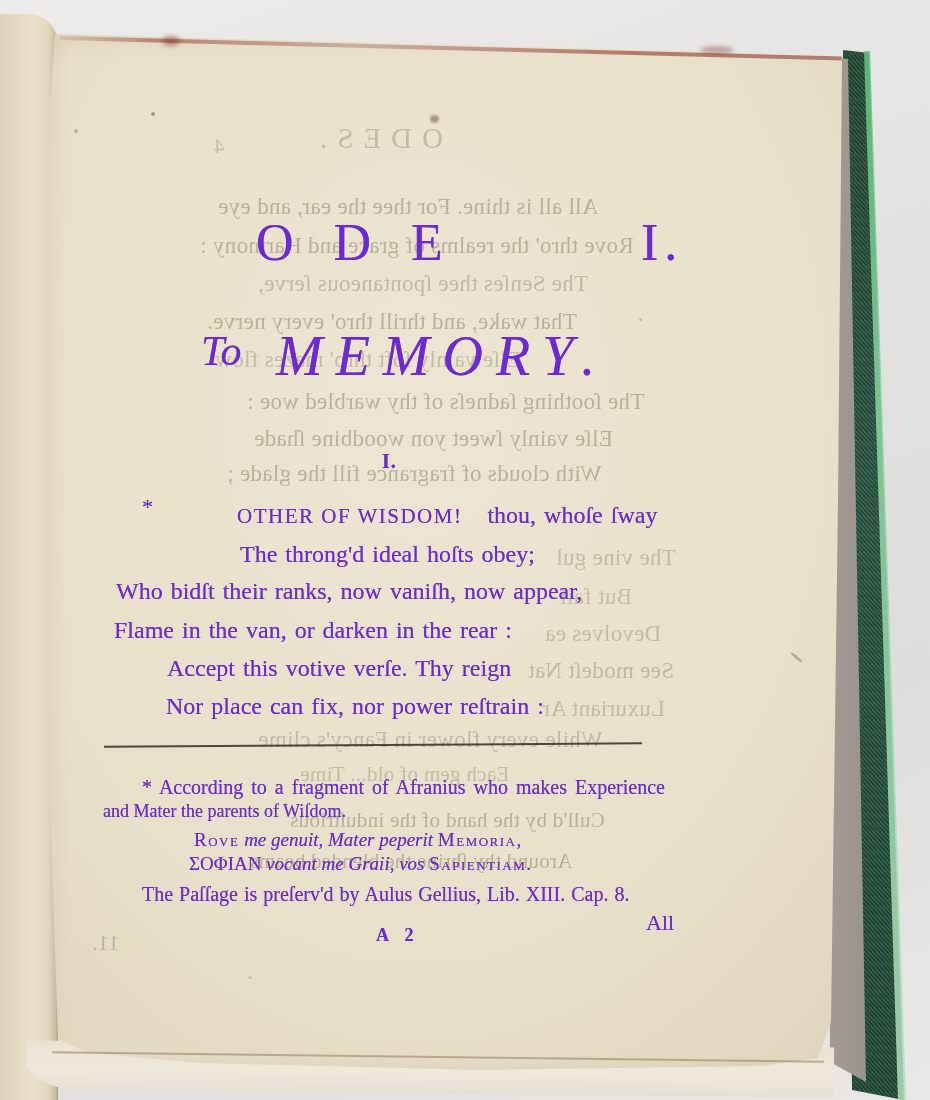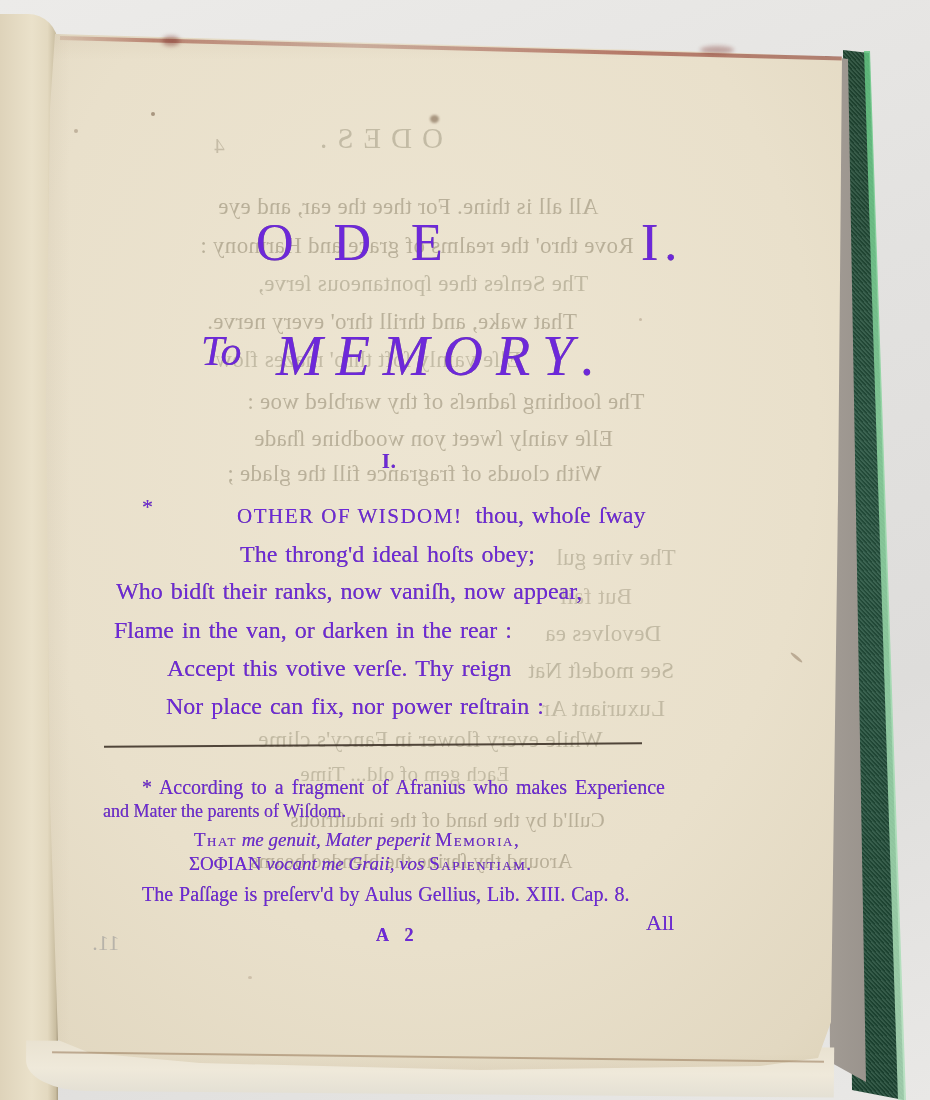--- a/index.html
+++ b/index.html
@@ -107,21 +107,21 @@
   .ink{position:absolute;color:#6d28d9;text-shadow:0 0 .5px rgba(46,37,25,.55);white-space:nowrap;}
   #ode-word{left:256px;top:213px;font-size:52px;letter-spacing:40px;}
   #ode-numeral{left:641px;top:213px;font-size:52px;letter-spacing:6px;}
   #sub-to{left:201px;top:327px;font-size:42px;font-style:italic;}
   #sub-name{left:276px;top:324px;font-size:56px;font-style:italic;letter-spacing:13px;}
   #stanza-num{left:382px;top:450px;font-size:20px;font-weight:bold;letter-spacing:1px;}
   #fn-marker{left:142px;top:494px;font-size:22px;}
   #dropcap{left:157px;top:487px;font-size:86px;line-height:1;}
   #poem-l1{left:237px;top:502px;font-size:24px;}
   #poem-l1 .opencaps{font-size:21px;letter-spacing:1.5px;}
-  #poem-l1 .openrest{font-size:24px;margin-left:13px;word-spacing:2px;}
+  #poem-l1 .openrest{font-size:24px;margin-left:25px;word-spacing:2px;}
   #poem-l2{left:240px;top:541px;font-size:24px;word-spacing:2px;}
   #poem-l3{left:116px;top:578px;font-size:24px;word-spacing:2px;}
   #poem-l4{left:114px;top:617px;font-size:24px;word-spacing:2px;}
   #poem-l5{left:167px;top:655px;font-size:24px;word-spacing:2px;}
   #poem-l6{left:166px;top:693px;font-size:24px;word-spacing:2px;}
   #fn-rule{left:104px;top:744px;width:538px;height:2px;background:#3a2f24;opacity:.88;transform:rotate(-.35deg);}
   #fn-line1{left:142px;top:776px;font-size:20px;word-spacing:3px;}
   #fn-line2{left:103px;top:801px;font-size:18px;}
   #fn-latin1{left:194px;top:829px;font-size:19px;}
   #fn-latin2{left:189px;top:853px;font-size:19px;}
@@ -181,21 +181,21 @@
 <div class="ink" id="poem-l2">The throng'd ideal hoſts obey;</div>
 <div class="ink" id="poem-l3">Who bidſt their ranks, now vaniſh, now appear,</div>
 <div class="ink" id="poem-l4">Flame in the van, or darken in the rear :</div>
 <div class="ink" id="poem-l5">Accept this votive verſe.  Thy reign</div>
 <div class="ink" id="poem-l6">Nor place can fix, nor power reſtrain :</div>
 
 <div class="abs" id="fn-rule"></div>
 <div class="ink" id="fn-line1">* According to a fragment of Afranius who makes Experience</div>
 <div class="ink" id="fn-line2">and Mater the parents of Wiſdom.</div>
 <div class="ink" id="fn-latin1">
-  <span class="sc">That</span>
+  <span class="sc">Rove</span>
   <span class="it">me genuit,</span>
   <span class="it">Mater peperit</span>
   <span class="sc">Memoria,</span>
 </div>
 <div class="ink" id="fn-latin2">
   <span>ΣΟΦΙΑΝ</span>
   <span class="it">vocant me Graii, vos</span>
   <span class="sc">Sapientiam.</span>
 </div>
 <div class="ink" id="fn-source">The Paſſage is preſerv'd by Aulus Gellius, Lib. XIII. Cap. 8.</div>

